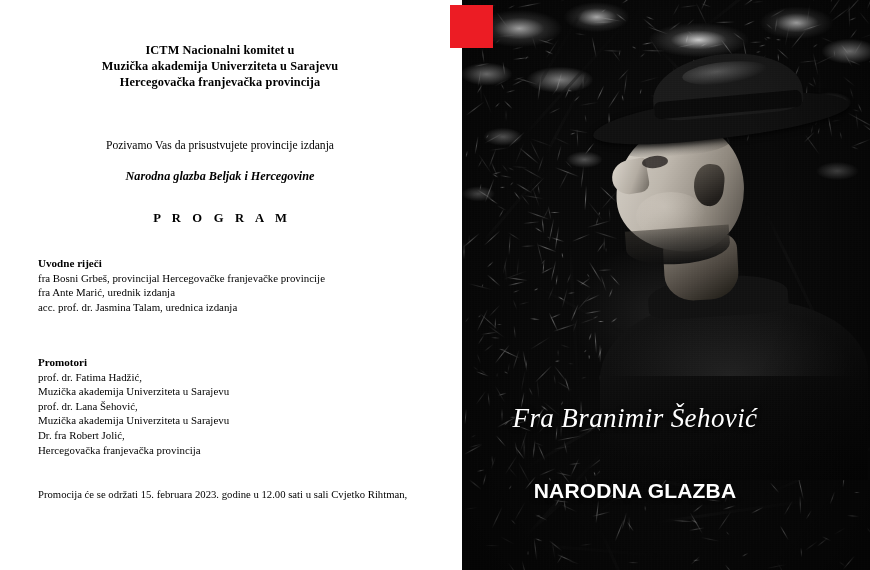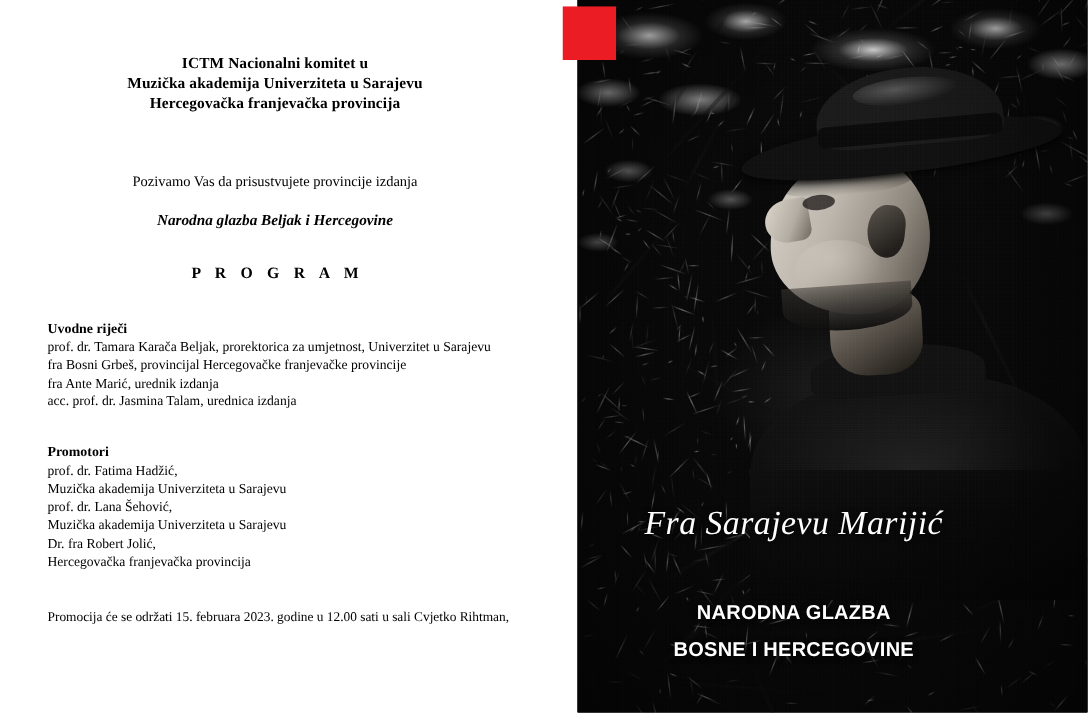--- a/index.html
+++ b/index.html
@@ -332,21 +332,21 @@
     position: absolute;
     left: 0;
     top: 476px;
     width: 430px;
     padding-right: 40px;
     box-sizing: border-box;
     text-align: center;
     color: #ffffff;
     font-family: "Liberation Sans", "DejaVu Sans", sans-serif;
     font-weight: bold;
-    font-size: 16px;
+    font-size: 21px;
     line-height: 29.5px;
     letter-spacing: 0.2px;
     z-index: 7;
     text-shadow: 0 1px 5px rgba(0,0,0,.85);
   }
   .cover-title-line { display: block; white-space: nowrap; }
 </style>
 </head>
 <body>
 
@@ -362,21 +362,20 @@
 
     <div class="invite-line">Pozivamo Vas da prisustvujete provincije izdanja</div>
 
     <div class="edition-title">Narodna glazba Beljak i Hercegovine</div>
 
     <div class="program-heading">P R O G R A M</div>
 
     <div class="section" id="section-uvodne">
       <div class="section-title">Uvodne riječi</div>
       <ul class="entry-list">
-        <li class="entry">prof. dr. Tamara Karača Beljak,  prorektorica za umjetnost, Univerzitet u Sarajevu</li>
         <li class="entry">fra Bosni Grbeš,  provincijal Hercegovačke franjevačke provincije</li>
         <li class="entry">fra Ante Marić, urednik izdanja</li>
         <li class="entry">acc. prof. dr. Jasmina Talam, urednica izdanja</li>
       </ul>
     </div>
 
     <div class="section" id="section-promotori">
       <div class="section-title">Promotori</div>
       <ul class="entry-list">
         <li class="entry">prof. dr. Fatima Hadžić,</li>
@@ -966,22 +965,21 @@
       </div>
 
       <div class="photo-grain"></div>
       <div class="photo-vignette"></div>
     </div>
 
     <svg id="red-square" viewBox="0 0 43 43">
       <rect x="0" y="0" width="43" height="43" fill="#ec1c24"></rect>
     </svg>
 
-    <div id="cover-subject">Fra Sarajevu Marijić</div>
+    <div id="cover-subject">Fra Branimir Šehović</div>
 
     <div id="cover-title">
       <span class="cover-title-line">NARODNA GLAZBA</span>
-      <span class="cover-title-line">BOSNE I HERCEGOVINE</span>
     </div>
 
   </div>
 
 </div>
 
 </body></html>

